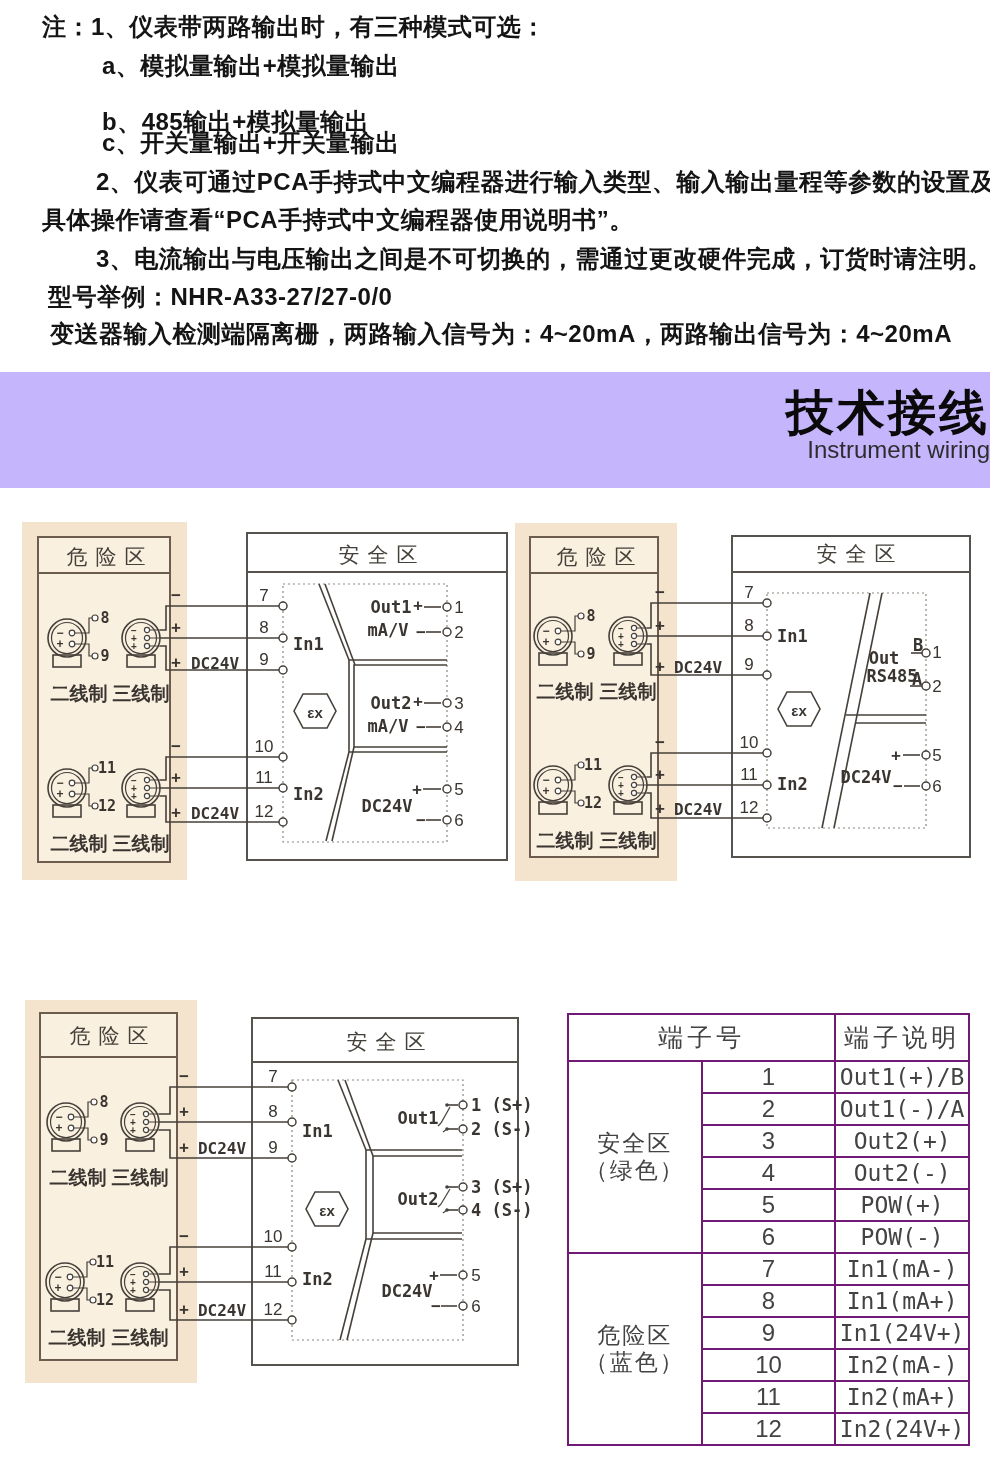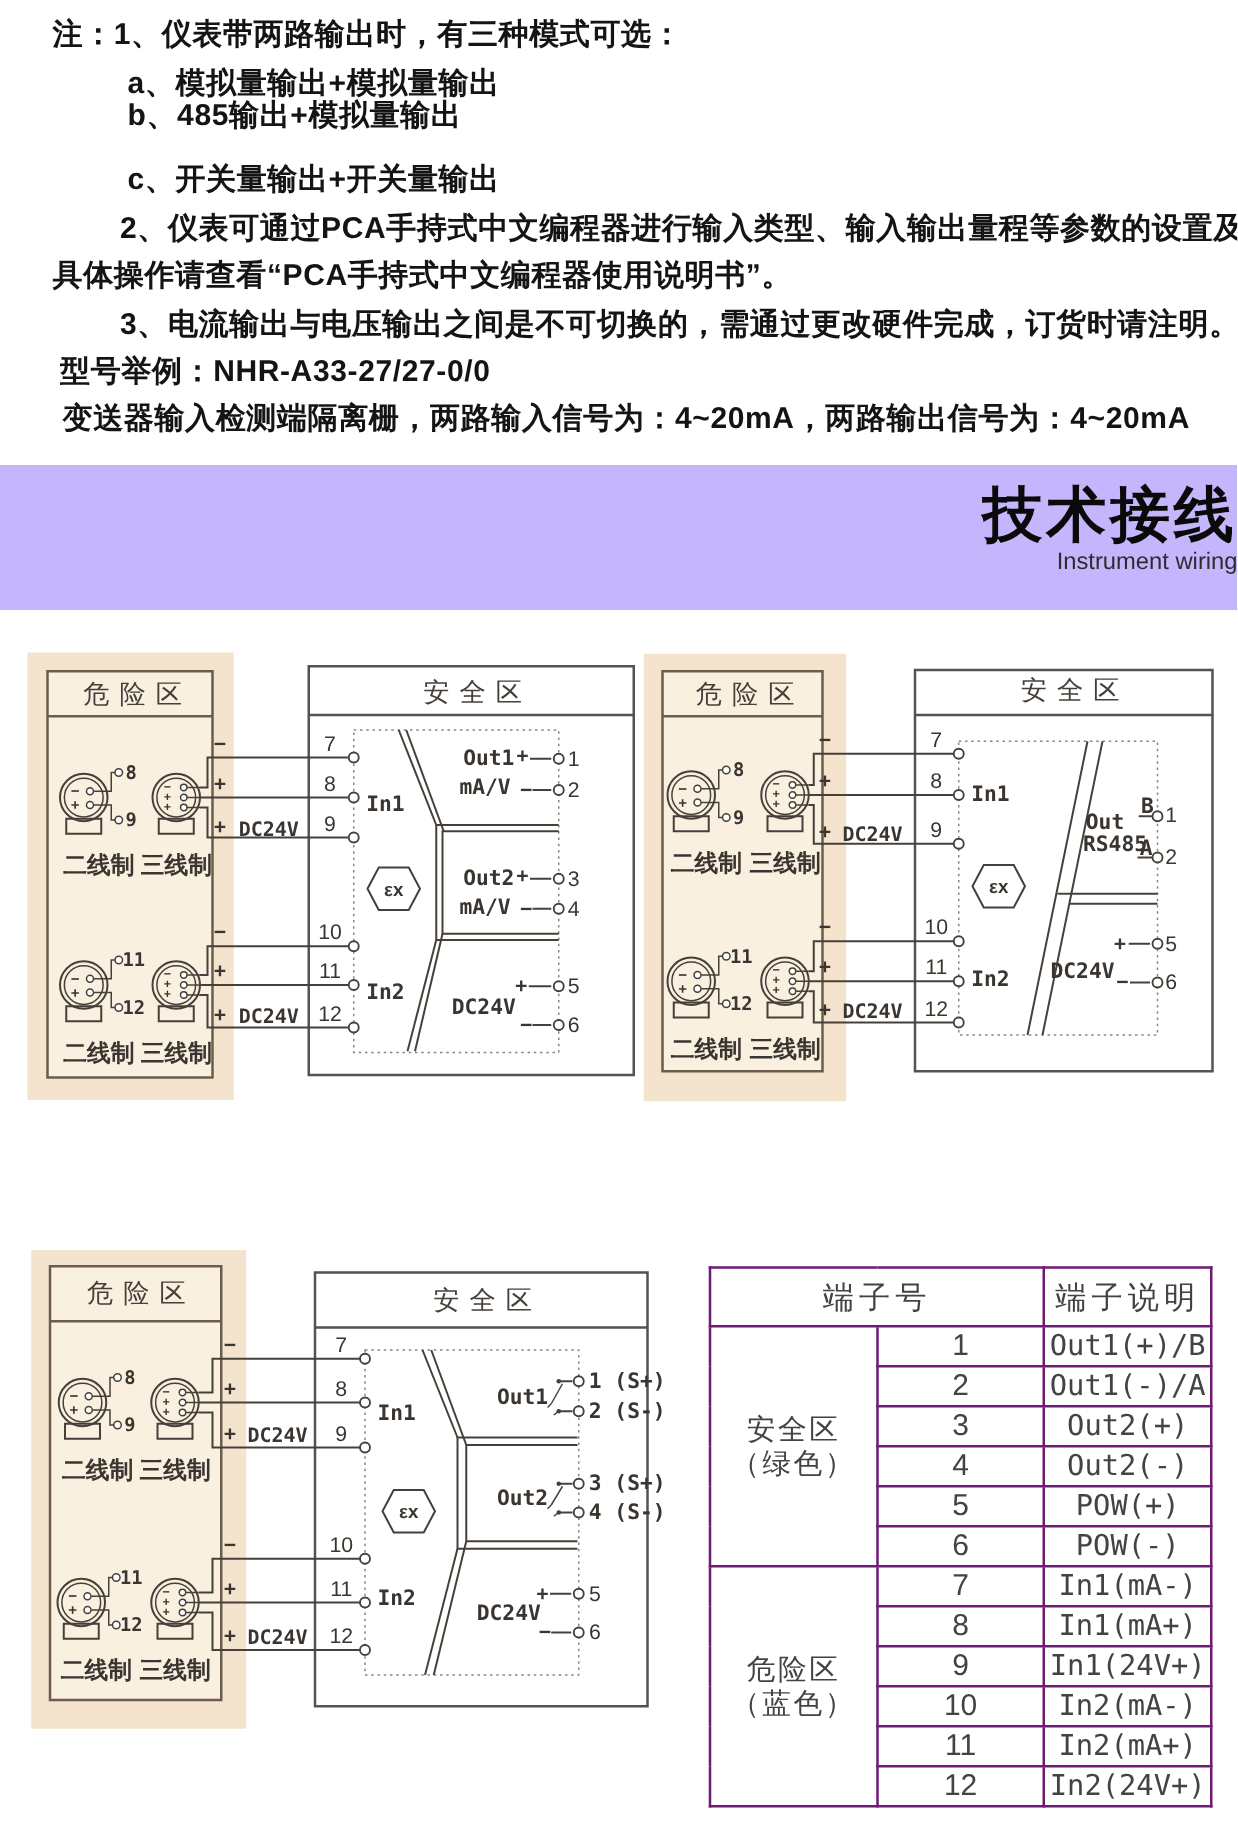--- a/index.html
+++ b/index.html
@@ -8,21 +8,21 @@
 
   
   .note { position:absolute; font-size:24px; font-weight:bold; color:#141414;
           white-space:nowrap; letter-spacing:0.5px; }
 
   
   .banner { position:absolute; left:0; top:372px; width:990px; height:116px;
             background:#c4b5fd; text-align:right; }
   .banner-title { font-size:48px; font-weight:bold; color:#0a0a0a;
                   letter-spacing:3px; margin-top:15px; line-height:52px; }
-  .banner-sub { font-size:19px; color:#2d2d2d; line-height:22px;padding-left:16px; }
+  .banner-sub { font-size:24px; color:#2d2d2d; line-height:22px;padding-left:16px; }
 
   
   .caption { position:absolute; font-size:29px; color:#1e1e1e; white-space:nowrap; }
 
   
   .dg { position:absolute; }
   svg text { fill:#3a3530; dominant-baseline:central; }
   .tz  { font-size:21px; letter-spacing:8px; fill:#45403a; }
   .tw  { font-size:19px; font-weight:bold; }
   .tn  { font-family:"DejaVu Sans Mono", monospace; font-size:17px; font-weight:bold; }
@@ -56,21 +56,21 @@
               letter-spacing:2px; }
 </style>
 </head>
 <body>
 
 <div class="page">
 
   <div>
     <div class="note" style="left:42px;  top:11px;">注：1、仪表带两路输出时，有三种模式可选：</div>
     <div class="note" style="left:102px; top:50px;">a、模拟量输出+模拟量输出</div>
-    <div class="note" style="left:102px; top:76px;text-align:center;">b、485输出+模拟量输出</div>
+    <div class="note" style="left:102px; top:106px;text-align:center;">b、485输出+模拟量输出</div>
     <div class="note" style="left:102px; top:127px;">c、开关量输出+开关量输出</div>
     <div class="note" style="left:96px;  top:166px;">2、仪表可通过PCA手持式中文编程器进行输入类型、输入输出量程等参数的设置及查看，</div>
     <div class="note" style="left:42px;  top:204px;">具体操作请查看“PCA手持式中文编程器使用说明书”。</div>
     <div class="note" style="left:96px;  top:243px;">3、电流输出与电压输出之间是不可切换的，需通过更改硬件完成，订货时请注明。</div>
     <div class="note" style="left:48px;  top:281px;">型号举例：NHR-A33-27/27-0/0</div>
     <div class="note" style="left:50px;  top:318px;">变送器输入检测端隔离栅，两路输入信号为：4~20mA，两路输出信号为：4~20mA</div>
   </div>
 
   <div class="banner">
     <div class="banner-title">技术接线</div>

